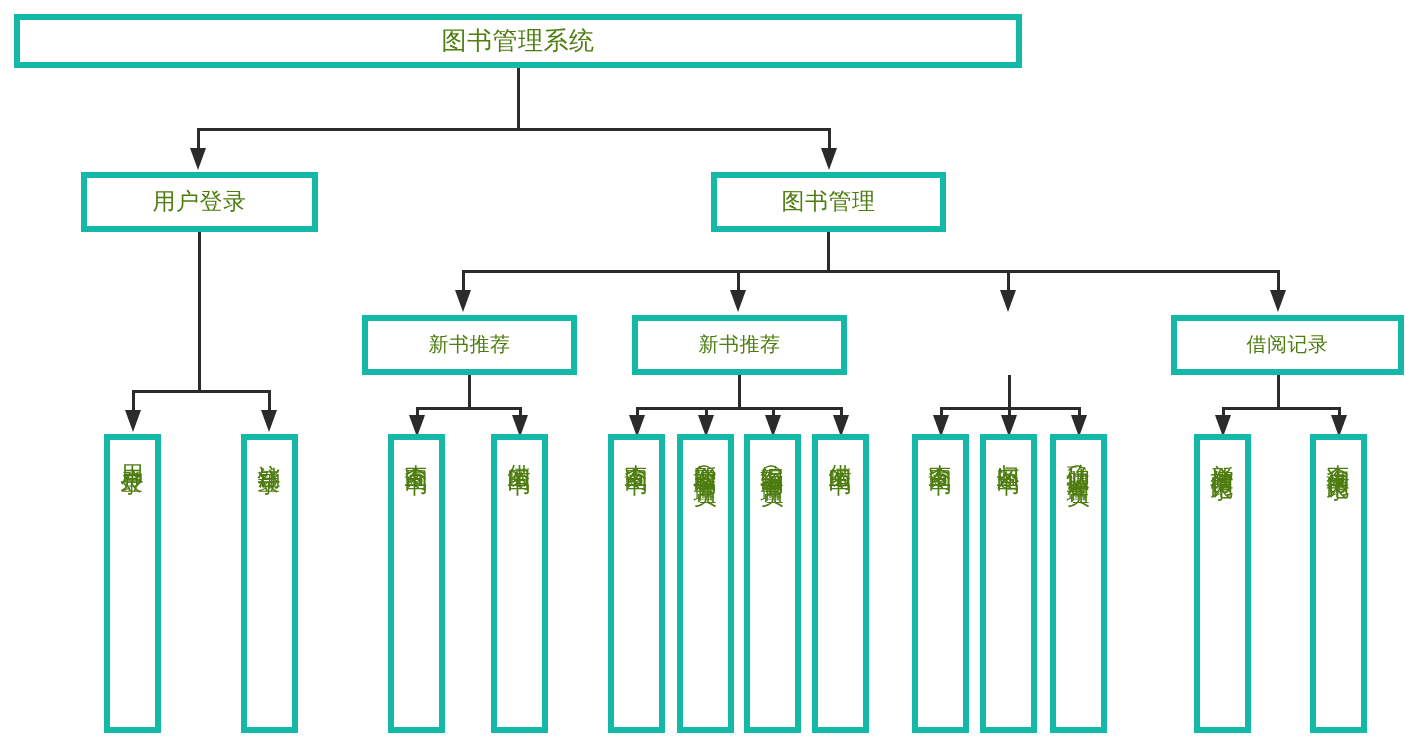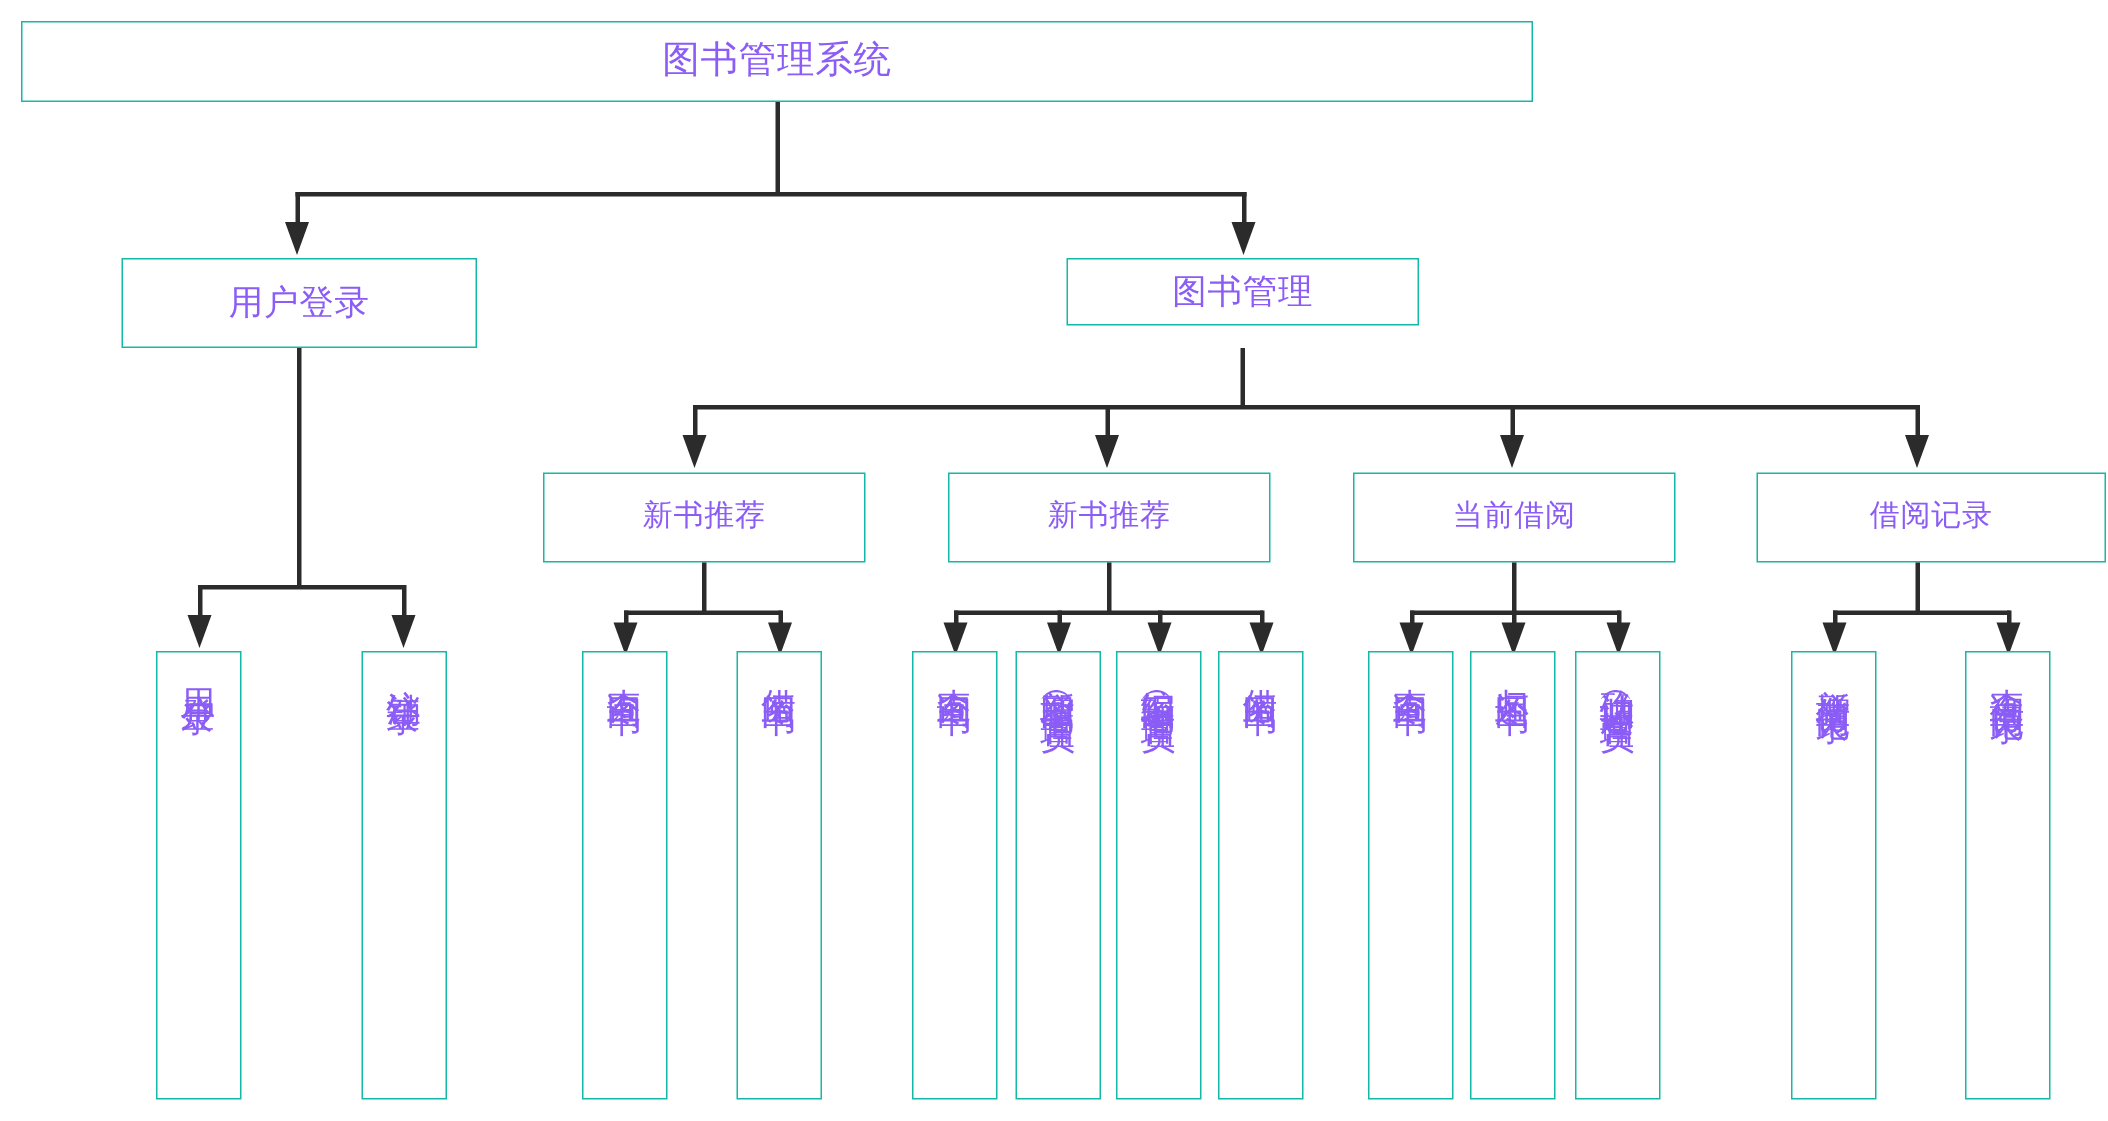--- a/index.html
+++ b/index.html
@@ -15,25 +15,25 @@
     width: 1405px;
     height: 747px;
     background: #ffffff;
     overflow: hidden;
   }
   
   .node {
     position: absolute;
     box-sizing: border-box;
     background: #ffffff;
-    border: 1px solid #14b8a6;
+    border: 6px solid #14b8a6;
     display: flex;
     align-items: center;
     justify-content: center;
-    color: #8b5cf6;
+    color: #4d7c0f;
   }
   .node .label {
     display: block;
     text-align: center;
     line-height: 1.18;
     letter-spacing: 0.5px;
   }
   .node.root  { font-size: 25px; }
   .node.lvl2  { font-size: 23px; }
   .node.lvl3  { font-size: 20px; }
@@ -93,21 +93,21 @@
 
   <div class="vline" style="left:197px; top:128px; height:22px;"></div>
   <div class="arrow" style="left:190px; top:148px;"></div>
   <div class="vline" style="left:828px; top:128px; height:22px;"></div>
   <div class="arrow" style="left:821px; top:148px;"></div>
 
   <div class="node lvl2" style="left:81px; top:172px; width:237px; height:60px;">
     <span class="label">用户登录</span>
   </div>
 
-  <div class="node lvl2" style="left:711px; top:172px; width:235px; height:45px;">
+  <div class="node lvl2" style="left:711px; top:172px; width:235px; height:60px;">
     <span class="label">图书管理</span>
   </div>
 
   <div class="vline" style="left:198px; top:232px; height:160px;"></div>
   <div class="hline" style="left:132px; top:390px; width:138px;"></div>
   <div class="vline" style="left:132px; top:390px; height:22px;"></div>
   <div class="arrow" style="left:125px; top:410px;"></div>
   <div class="vline" style="left:268px; top:390px; height:22px;"></div>
   <div class="arrow" style="left:261px; top:410px;"></div>
 
@@ -121,23 +121,20 @@
   <div class="arrow" style="left:1000px; top:290px;"></div>
   <div class="vline" style="left:1277px; top:270px; height:22px;"></div>
   <div class="arrow" style="left:1270px; top:290px;"></div>
 
   <div class="node lvl3" style="left:362px; top:315px; width:215px; height:60px;">
     <span class="label">新书推荐</span>
   </div>
   <div class="node lvl3" style="left:632px; top:315px; width:215px; height:60px;">
     <span class="label">新书推荐</span>
   </div>
-  <div class="node lvl3" style="left:902px; top:315px; width:215px; height:60px;">
-    <span class="label">当前借阅</span>
-  </div>
   <div class="node lvl3" style="left:1171px; top:315px; width:233px; height:60px;">
     <span class="label">借阅记录</span>
   </div>
 
   <div class="vline" style="left:468px; top:375px; height:34px;"></div>
   <div class="hline" style="left:416px; top:407px; width:105px;"></div>
   <div class="vline" style="left:416px; top:407px; height:14px;"></div>
   <div class="arrow" style="left:409px; top:415px;"></div>
   <div class="vline" style="left:519px; top:407px; height:14px;"></div>
   <div class="arrow" style="left:512px; top:415px;"></div>

